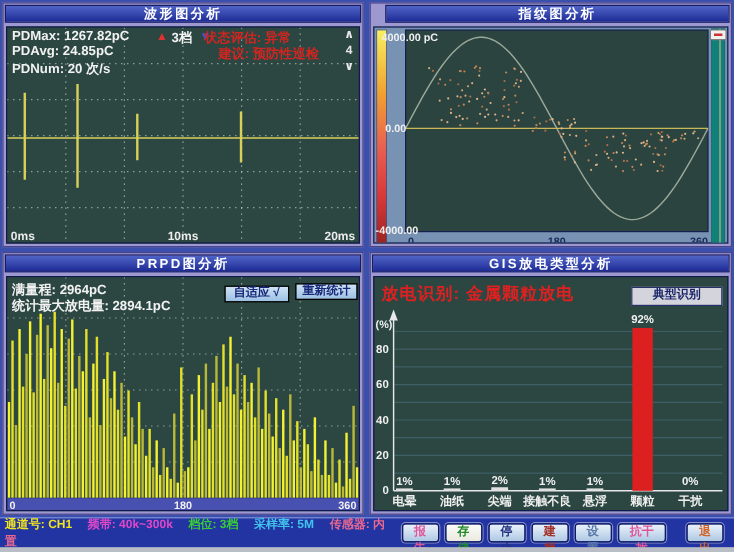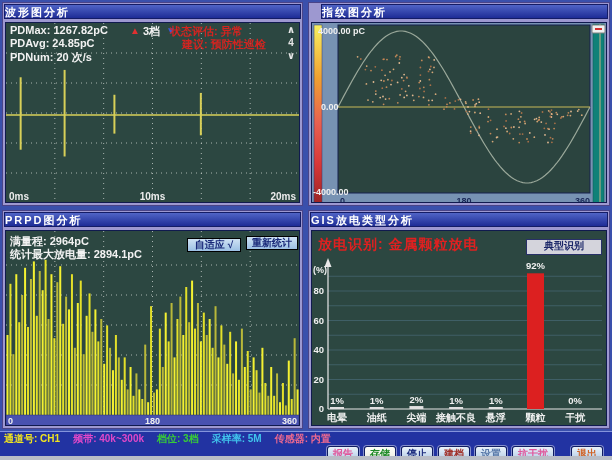--- a/index.html
+++ b/index.html
@@ -1,40 +1,40 @@
 <!DOCTYPE html>
 <html><head>
 <meta charset="utf-8">
 <style>
   html,body{margin:0;padding:0;}
   .screen{position:relative;width:612px;height:460px;background:#3a50ac;
     font-family:"Liberation Sans","DejaVu Sans",sans-serif;overflow:hidden;}
   .panel{position:absolute;background:#9d98d0;border:1px solid #4a4488;padding:1px;box-sizing:border-box;}
   .panel-title{height:15px;line-height:15px;background:linear-gradient(#5064c6,#1e2c96);
-    border:1px solid #141c66;color:#fff;font-size:11px;font-weight:bold;text-align:left;
+    border:1px solid #141c66;color:#fff;font-size:11px;font-weight:bold;text-align:center;
     letter-spacing:2px;box-sizing:border-box;}
   .panel-body{position:absolute;left:2px;right:2px;top:19px;bottom:2px;background:#2c4741;
     border:1px solid #101a4e;overflow:hidden;}
   .panel-body.finger{background:#7792b3;text-align:right;}
   .ov{position:absolute;white-space:nowrap;}
   .wtext{color:#f2f2f2;font-size:11px;font-weight:bold;}
   .rtext{color:#d42420;font-size:11px;font-weight:bold;}
   .tri{font-size:10px;line-height:11px;}
   .scrollcol{position:absolute;right:1px;top:0;width:14px;text-align:center;color:#e8e8e8;
     font-size:10px;font-weight:bold;line-height:13px;}
   .scrollcol .arr{cursor:pointer;}
   .mini-btn{position:absolute;height:14px;line-height:12px;background:linear-gradient(#cfe2f4,#9cc0e4);
     border:1px solid #000;color:#182878;font-size:10px;font-weight:bold;text-align:center;
     padding:0 4px;box-sizing:border-box;}
   .gis-red{color:#e02020;font-size:14px;font-weight:bold;letter-spacing:1px;}
   .typ-btn{position:absolute;right:4px;top:8px;height:14px;line-height:12px;background:#d4d4dc;
     border:1px solid #283068;color:#1a2668;font-size:10px;font-weight:bold;padding:0 17px;}
   .statusbar{position:absolute;left:0;right:0;top:431px;height:25px;background:#2233a2;
-    border-top:1px solid #8494dc;display:flex;font-size:10px;font-weight:bold;
-    padding:0 4px;box-sizing:border-box;flex-direction:column;}
+    border-top:1px solid #8494dc;display:flex;align-items:center;font-size:10px;font-weight:bold;
+    padding:0 4px;box-sizing:border-box;}
   .st-item{margin-right:13px;}
   .sb-btn{height:16px;line-height:14px;margin-right:5px;padding:0 5px;border:1px solid #101c60;
     border-radius:3px;background:linear-gradient(#eaf2fa,#aec8e4);box-shadow:0 0 0 1px rgba(255,255,255,.45);
     font-size:10px;font-weight:bold;cursor:pointer;}
   .bottom-strip{position:absolute;left:0;right:0;top:456px;height:4px;background:#b9bdc6;}
   svg{display:block;}
 </style>
 </head>
 <body>
 

